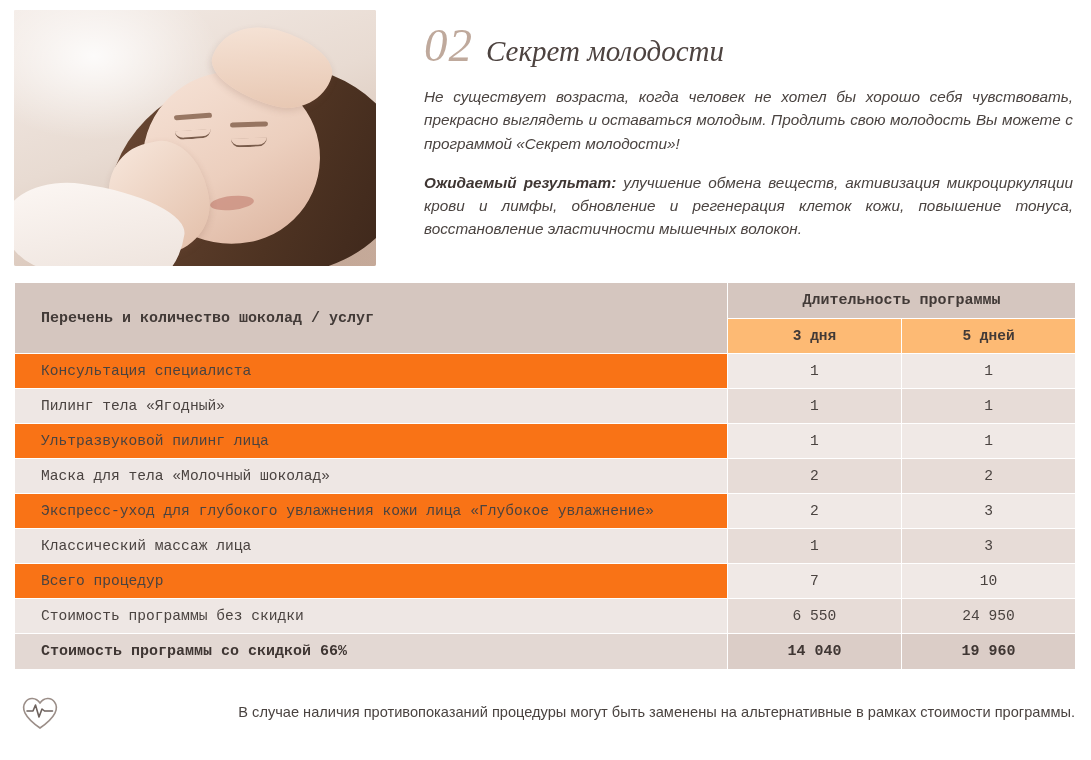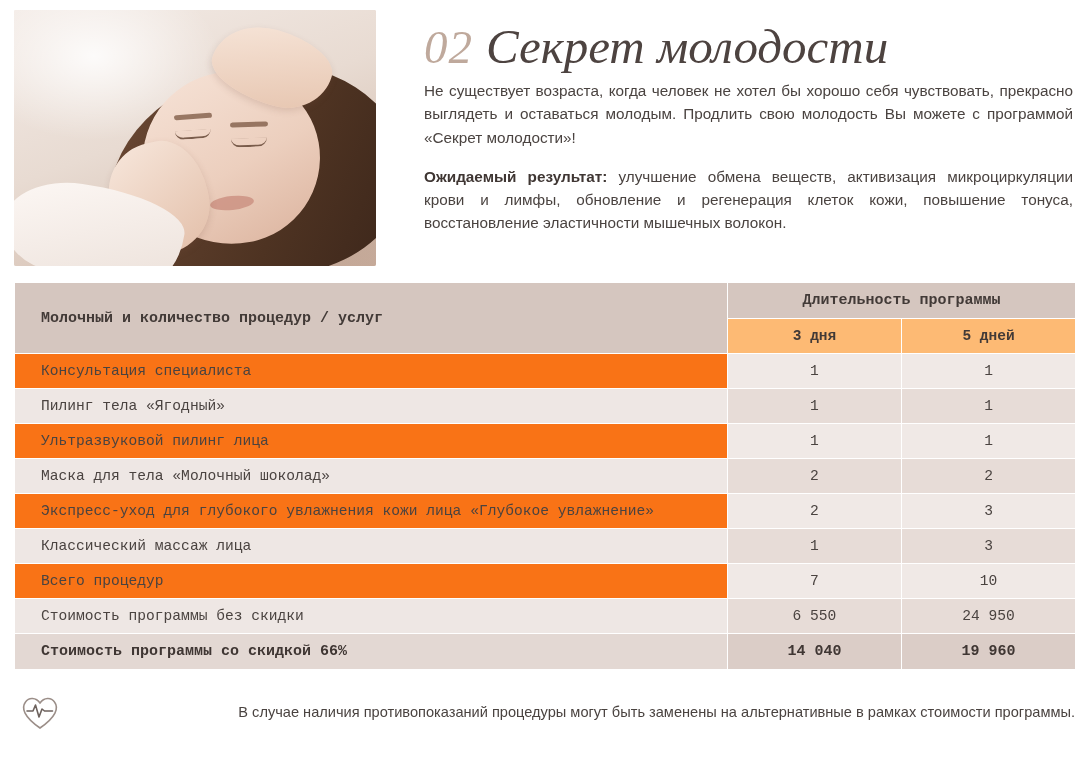--- a/index.html
+++ b/index.html
@@ -127,32 +127,33 @@
     font-style: italic;
     font-size: 47px;
     color: #bfa99c;
     letter-spacing: 1px;
     margin-right: 13px;
     line-height: 1;
   }
   .title-text {
     font-family: "Liberation Serif", serif;
     font-style: italic;
-    font-size: 49px;
+    font-size: 29px;
     color: #4d4340;
     line-height: 1;
   }
 
   .para {
     font-size: 15.3px;
     line-height: 1.52;
     color: #4a4340;
     text-align: justify;
-    margin: 8px 0 16px 0;
+    margin: 16px 0 16px 0;
     max-width: 680px;
+    font-style: italic;
   }
   .para b {
     color: #3f3633;
     font-weight: bold;
   }
 
   
   .table-wrap {
     padding: 16px 16px 0 14px;
     box-sizing: border-box;
@@ -269,21 +270,21 @@
 
 <div class="table-wrap">
   <table>
     <colgroup>
       <col style="width:713px">
       <col style="width:174px">
       <col style="width:174px">
     </colgroup>
     <thead>
       <tr>
-        <th class="hdr-left" rowspan="2">Молочный и количество процедур / услуг</th>
+        <th class="hdr-left" rowspan="2">Перечень и количество шоколад / услуг</th>
         <th class="hdr-dur" colspan="2">Длительность программы</th>
       </tr>
       <tr>
         <th class="hdr-sub">3 дня</th>
         <th class="hdr-sub">5 дней</th>
       </tr>
     </thead>
     <tbody>
       <tr class="odd">
         <td class="name">Консультация специалиста</td>

